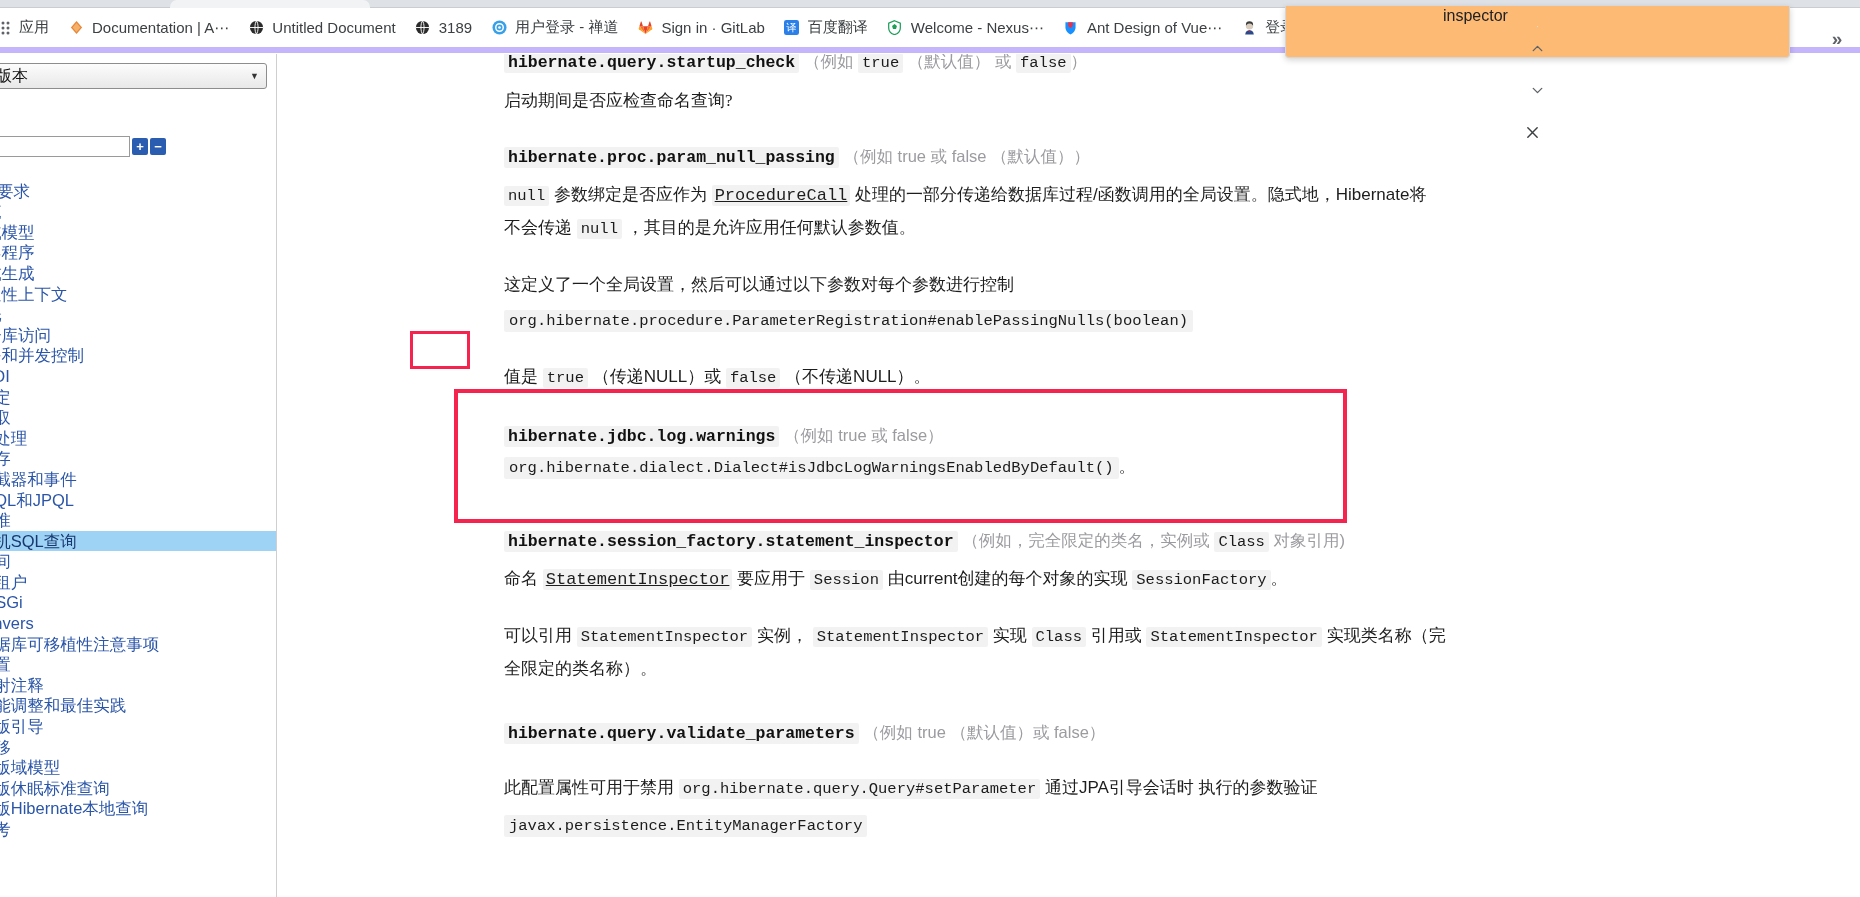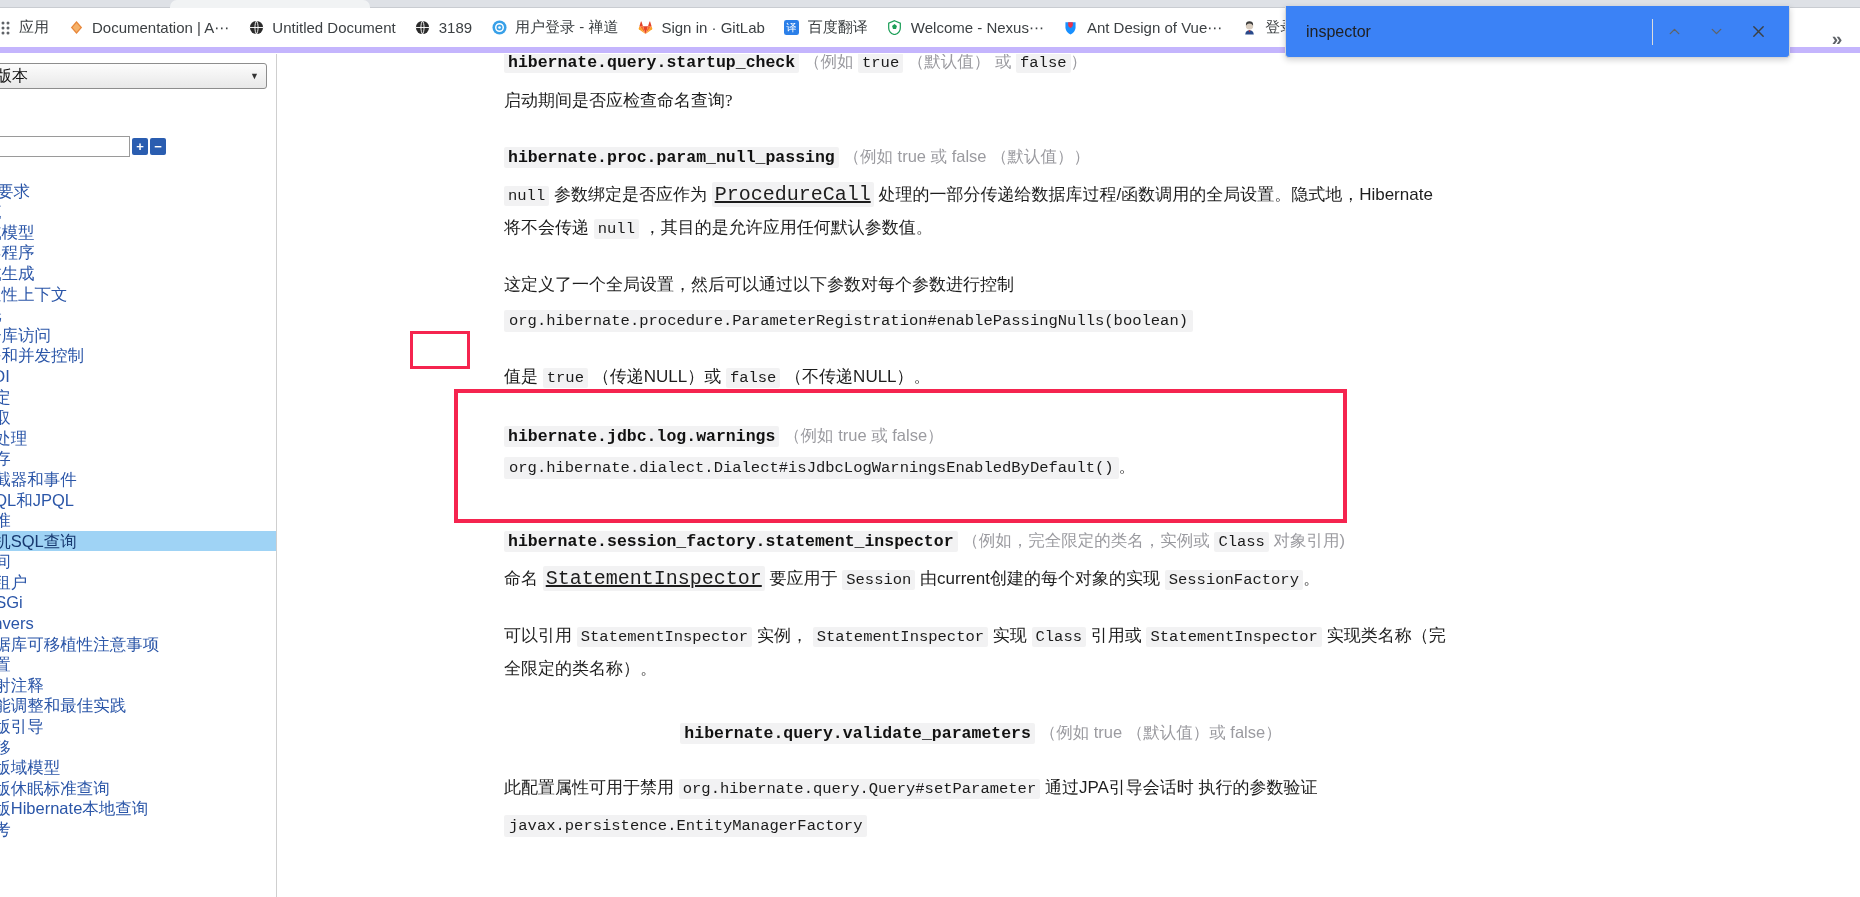--- a/index.html
+++ b/index.html
@@ -54,27 +54,28 @@
     position: absolute; right: 6px; top: 8px; height: 45px;
     display: flex; align-items: center; justify-content: center;
     width: 34px; font-size: 19px; color: #5f6368; font-weight: bold;
     cursor: default;
   }
 
   
   #find-bar {
     position: absolute;
     top: 6px; left: 1285px; width: 505px; height: 52px;
-    background: #3b82f6;
+    background: #fdba74;
     border: 1px solid #d6d6d6;
     border-top: none;
     border-radius: 0 0 4px 4px;
     box-shadow: 0 2px 6px rgba(0,0,0,0.18);
     display: flex; align-items: center;
     z-index: 40;
+    flex-direction: column;
   }
   #find-input-wrap { flex: 1 1 auto; padding-left: 18px; }
   #find-input {
     border: none; outline: none; background: transparent;
     font-size: 16px; color: #202124; width: 100%;
     font-family: "Liberation Sans", sans-serif;
   }
   #find-sep { width: 1px; height: 26px; background: #dcdcdc; flex: 0 0 1px; }
   .find-btn {
     width: 42px; height: 42px; flex: 0 0 42px;
@@ -182,21 +183,21 @@
   .para {
     font-size: 17px;
     line-height: 31px;
     color: #1d1d1d;
     margin: 0;
   }
   a.inline-link {
     color: #1d1d1d;
     text-decoration: underline;
     font-family: "Liberation Mono", monospace;
-    font-size: 20px;
+    font-size: 17px;
     background: #f2f2f3;
     padding: 1px 3px;
     border-radius: 2px;
   }
 
   
   .red-box-small {
     position: absolute;
     left: 132px; top: 280px;
     width: 60px; height: 38px;
@@ -505,21 +506,21 @@
           </div>
           <div class="para" style="margin-top:11px;">
             <span>命名 </span><a class="inline-link" href="#">StatementInspector</a><span> 要应用于 </span><span class="code">Session</span><span> 由current创建的每个对象的实现 </span><span class="code">SessionFactory</span><span>。</span>
           </div>
           <div class="para" style="margin-top:24px;">
             <span>可以引用 </span><span class="code">StatementInspector</span><span> 实例， </span><span class="code">StatementInspector</span><span> 实现 </span><span class="code">Class</span><span> 引用或 </span><span class="code">StatementInspector</span><span> 实现类名称（完全限定的类名称）。</span>
           </div>
         </div>
 
         <div class="blk" style="padding-left:226px;padding-top:38px;width:1180px;">
-          <div class="prop-row" style="padding-top:0;text-align:center;">
+          <div class="prop-row" style="padding-top:0;">
             <span class="prop-name">hibernate.query.validate_parameters</span>
             <span class="prop-hint">（例如 true （默认值）或 false）</span>
           </div>
           <div class="para" style="margin-top:28px;">
             <span>此配置属性可用于禁用 </span><span class="code">org.hibernate.query.Query#setParameter</span><span> 通过JPA引导会话时 执行的参数验证</span>
           </div>
           <div class="para" style="margin-top:4px;">
             <span class="code-plain">javax.persistence.EntityManagerFactory</span>
           </div>
         </div>

